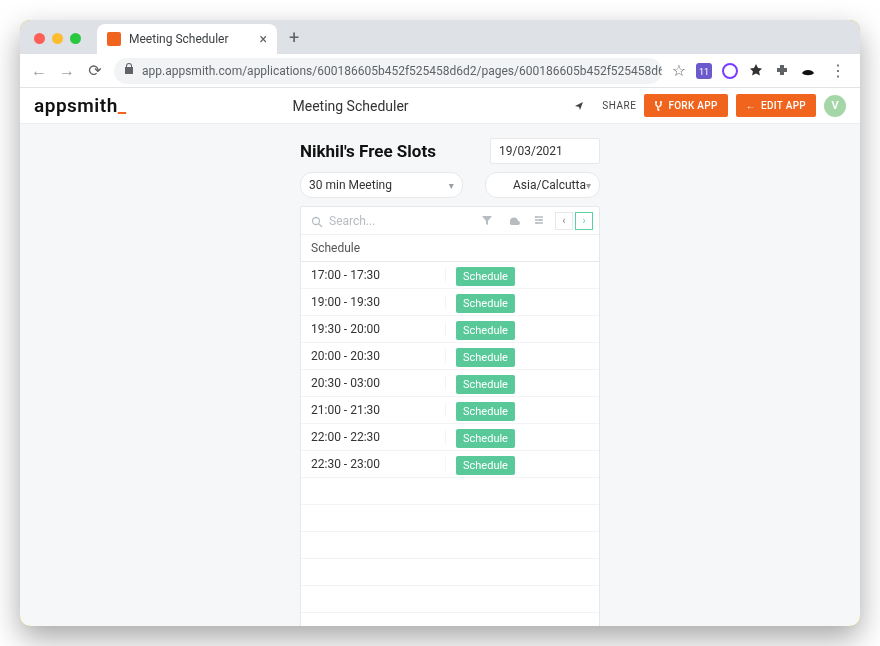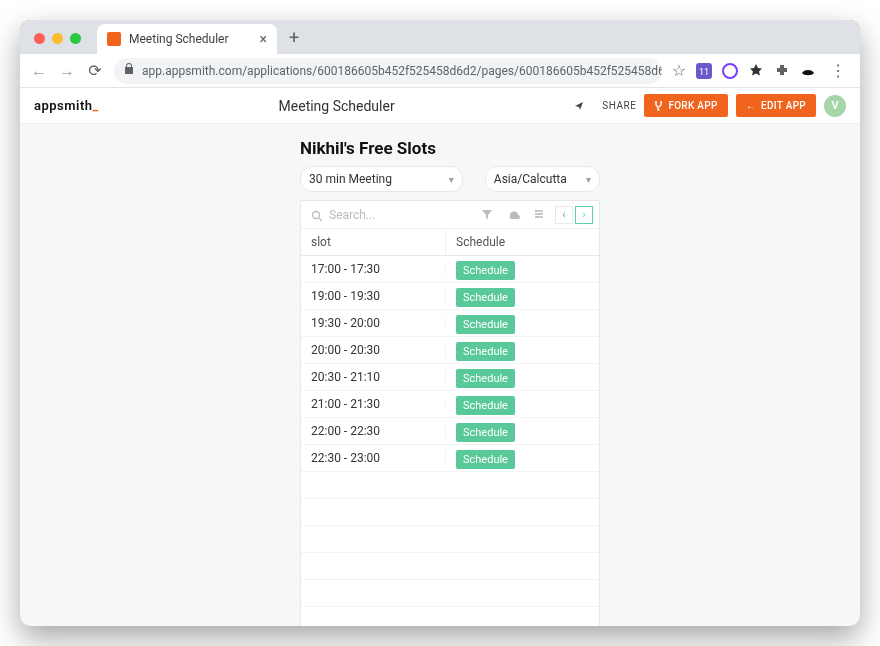--- a/index.html
+++ b/index.html
@@ -35,21 +35,21 @@
   .ext-icons { display: flex; gap: 10px; align-items: center; }
   .ext { width: 16px; height: 16px; display:flex; align-items:center; justify-content:center; }
   .ext svg { width:16px; height:16px; }
   .menu-dots { color: #5f6368; font-size: 16px; padding: 0 4px; cursor:pointer; }
 
   
   .app-header {
     height: 36px; background: #fff; border-bottom: 1px solid #eceef0; display: flex; align-items: center;
     padding: 0 14px; gap: 10px;
   }
-  .brand { font-size: 13px; color: #111; letter-spacing: 0.5px; }
+  .brand { font-size: 19px; color: #111; letter-spacing: 0.5px; }
   .brand b { font-weight: 600; }
   .brand .cursor { color: #f0641e; font-weight: 700; }
   .app-title { flex:1; text-align:center; font-size: 14px; color: #333; font-weight: 400; }
   .hdr-actions { display:flex; gap:8px; align-items:center; }
   .share { font-size: 10px; color: #444; letter-spacing: 0.5px; display:flex; align-items:center; gap:18px; cursor:pointer; }
   .btn-orange {
     background: #f0641e; color: #fff; font-size: 10px; font-weight: 500; letter-spacing: 0.3px;
     padding: 6px 10px; border-radius: 2px; display:flex; align-items:center; gap:5px; cursor:pointer;
   }
   .avatar { width: 22px; height: 22px; border-radius: 50%; background: #a5d6a7; color:#fff; font-size:11px;
@@ -62,21 +62,21 @@
   .page-head { font-size: 17px; font-weight: 700; color:#111; flex:1; }
   .input-box {
     background:#fff; border:1px solid #e6e8ea; border-radius:2px; padding:5px 8px; font-size:12px;
     color:#333; width: 110px;
   }
   .select-box {
     background:#fff; border:1px solid #e6e8ea; border-radius:12px; padding:5px 8px; font-size:12px;
     color:#333; display:flex; align-items:center; justify-content:space-between; cursor:pointer;
   }
   .select-box.w1 { width: 170px; }
-  .select-box.w2 { width: 120px; }
+  .select-box.w2 { width: 120px; justify-content: flex-end; }
   .chev { color:#9aa0a6; font-size:10px; }
 
   .table { border:1px solid #e6e8ea; background:#fff; border-radius:2px; }
   .table-toolbar { display:flex; align-items:center; padding:4px 6px; gap:6px; border-bottom:1px solid #eef0f2; }
   .search-wrap { flex:1; display:flex; align-items:flex-end; gap:6px; color:#b7bcc1; font-size:12px; padding-left:4px; }
   .tbl-icon { color:#b7bcc1; width:20px; text-align:center; cursor:pointer; }
   .pager { display:flex; align-items:center; gap:2px; }
   .pager-btn { width:18px; height:18px; border:1px solid #e6e8ea; display:flex; align-items:center; justify-content:center;
     font-size:10px; color:#777; cursor:pointer; }
   .pager-btn.active { border-color:#5bd1a2; color:#5bd1a2; }
@@ -183,20 +183,21 @@
       </span>
       <span class="avatar">V</span>
     </div>
   </div>
 
   <div class="canvas">
     <div class="content">
 
       <div class="row">
         <span class="page-head">Nikhil's Free Slots</span>
+        <span class="input-box">19/03/2021</span>
       </div>
 
       <div class="row">
         <span class="select-box w1">
           <span>30 min Meeting</span>
           <span class="chev">▾</span>
         </span>
         <span class="select-box w2">
           <span>Asia/Calcutta</span>
           <span class="chev">▾</span>
@@ -230,21 +231,20 @@
                 <circle cx="4" cy="9" r="1" fill="#b7bcc1"></circle>
               </svg>
           </span>
           <div class="pager">
             <span class="pager-btn">‹</span>
             <span class="pager-btn active">›</span>
           </div>
         </div>
 
         <div class="thead">
-          <span class="th col-slot">slot</span>
           <span class="th col-sched">Schedule</span>
         </div>
 
         <div id="tbody">
             <div class="trow">
               <span class="td-slot">17:00 - 17:30</span>
               <span class="td-sched"><span class="sched-btn">Schedule</span></span>
             </div>
             <div class="trow">
               <span class="td-slot">19:00 - 19:30</span>
@@ -252,21 +252,21 @@
             </div>
             <div class="trow">
               <span class="td-slot">19:30 - 20:00</span>
               <span class="td-sched"><span class="sched-btn">Schedule</span></span>
             </div>
             <div class="trow">
               <span class="td-slot">20:00 - 20:30</span>
               <span class="td-sched"><span class="sched-btn">Schedule</span></span>
             </div>
             <div class="trow">
-              <span class="td-slot">20:30 - 21:10</span>
+              <span class="td-slot">20:30 - 03:00</span>
               <span class="td-sched"><span class="sched-btn">Schedule</span></span>
             </div>
             <div class="trow">
               <span class="td-slot">21:00 - 21:30</span>
               <span class="td-sched"><span class="sched-btn">Schedule</span></span>
             </div>
             <div class="trow">
               <span class="td-slot">22:00 - 22:30</span>
               <span class="td-sched"><span class="sched-btn">Schedule</span></span>
             </div>

